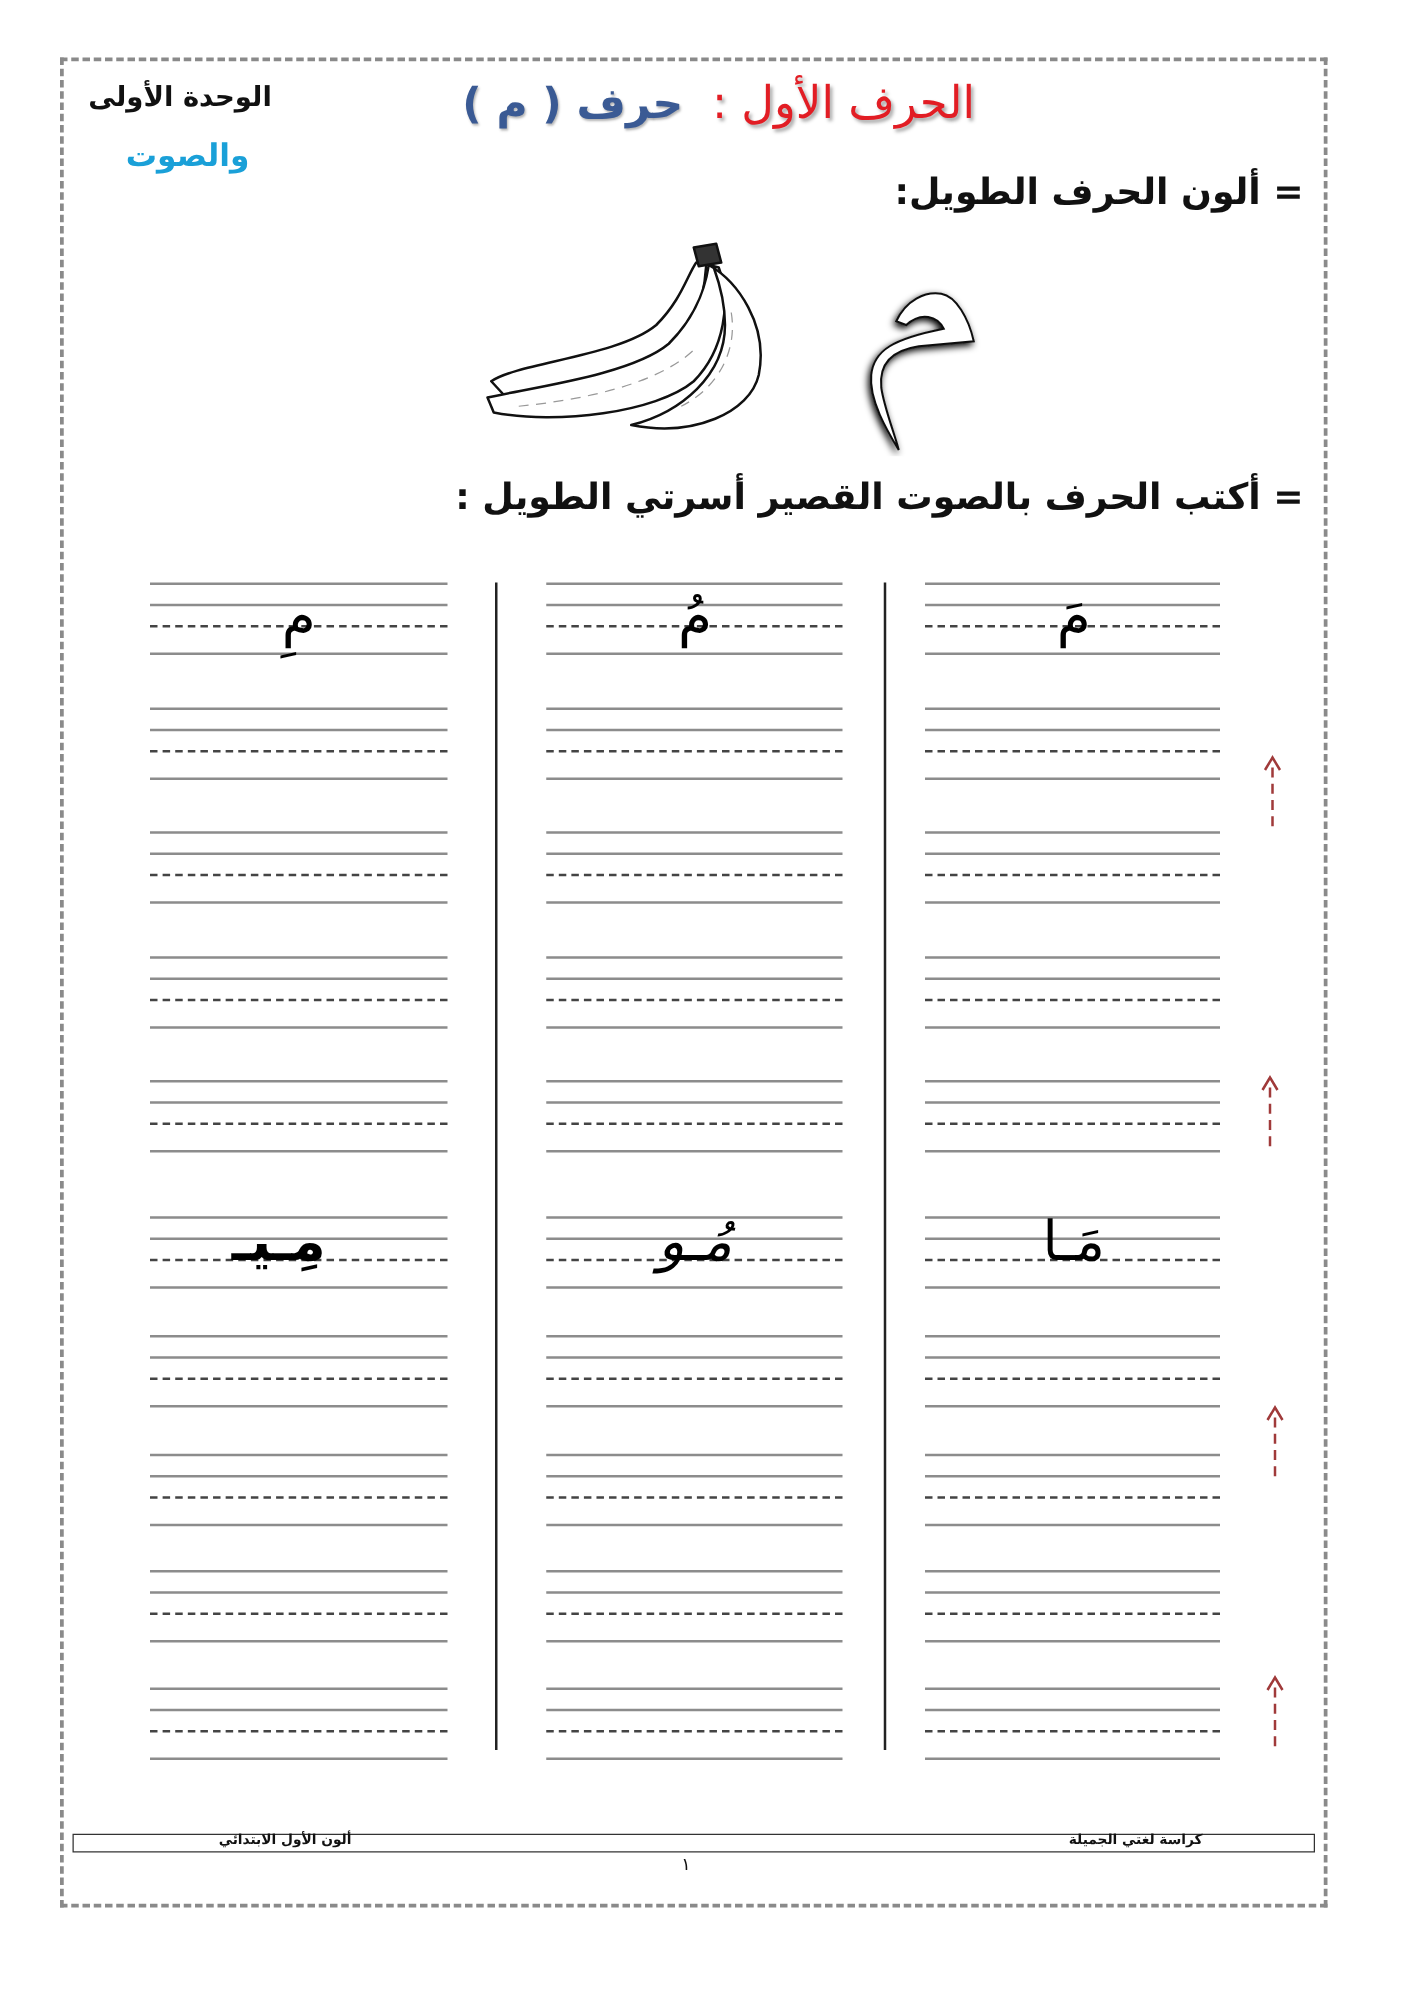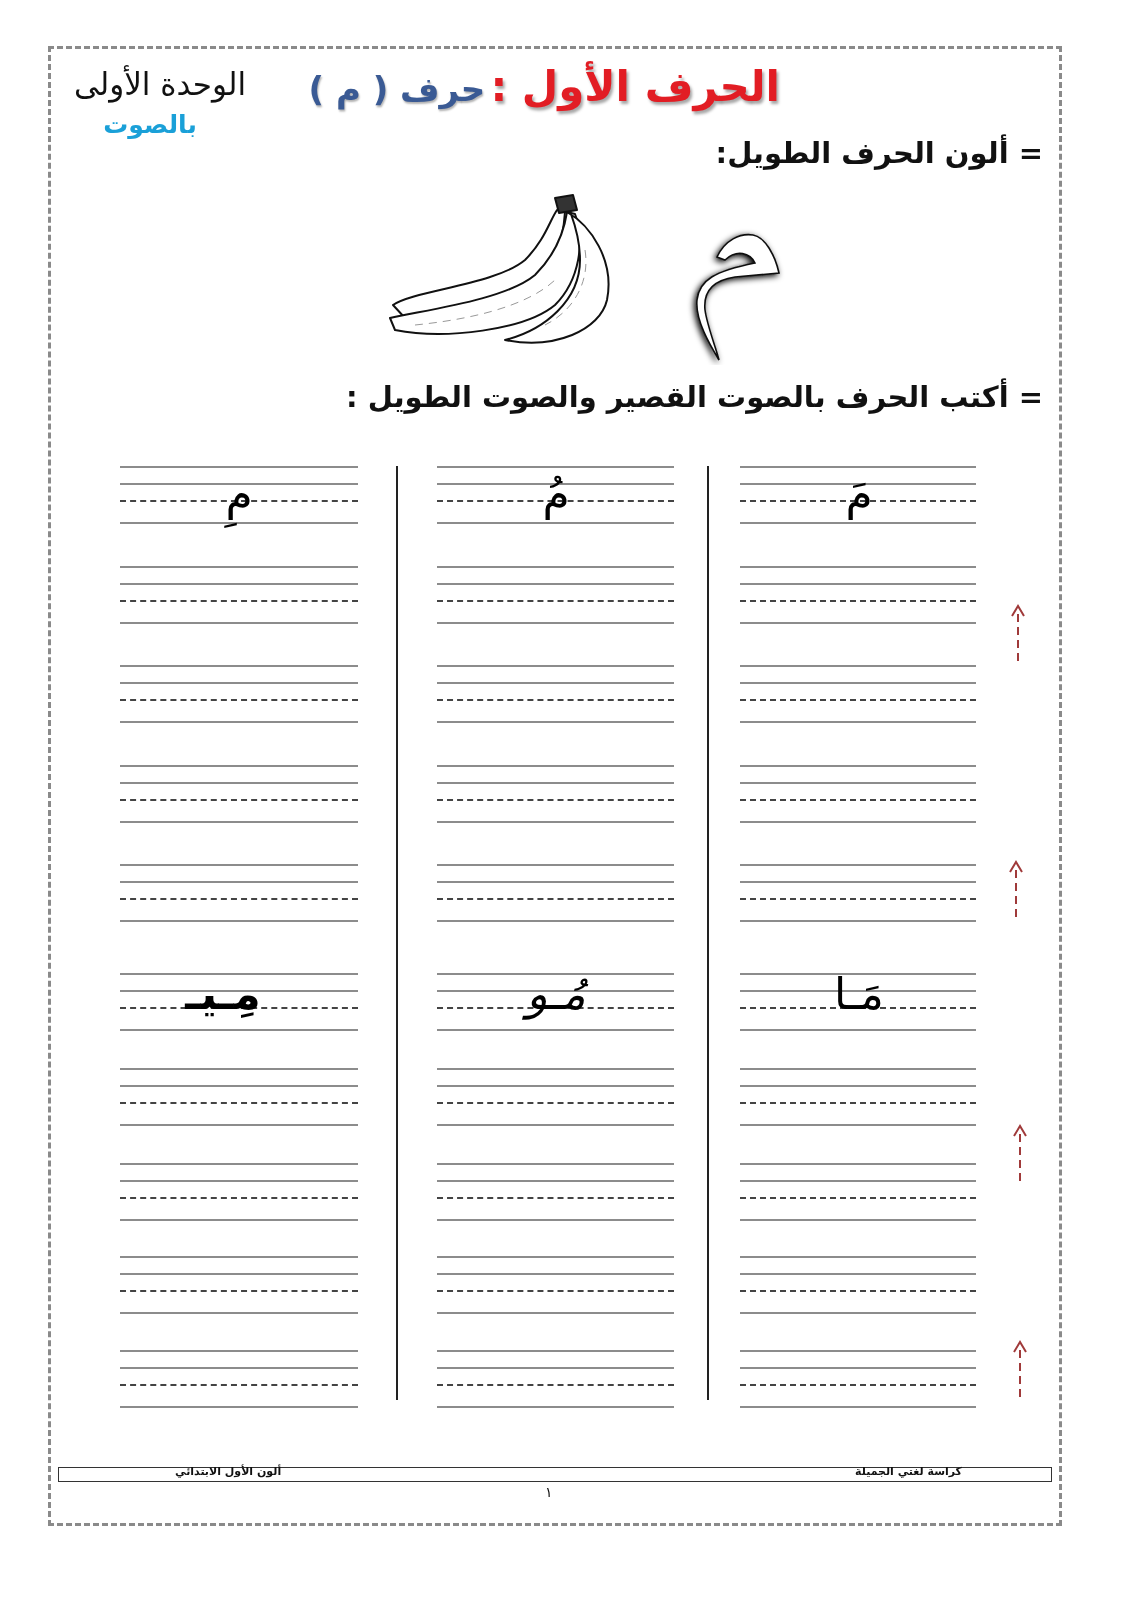--- a/index.html
+++ b/index.html
@@ -2,34 +2,35 @@
 <html><head>
 <meta charset="utf-8">
 <style>
   html, body { margin: 0; padding: 0; background: #ffffff; }
   body { width: 1131px; height: 1600px; position: relative; overflow: hidden; font-family: "DejaVu Sans", sans-serif; }
   .page-border {
     position: absolute; left: 48px; top: 46px; width: 1014px; height: 1480px;
     border: 3px dashed #8a8a8a; box-sizing: border-box;
   }
   .unit-title {
-    position: absolute; left: 70px; top: 66px; width: 180px; text-align: center;
-    direction: rtl; font-weight: normal; font-size: 31px; color: #111;
+    position: absolute; left: 54px; top: 66px; width: 180px; text-align: center;
+    direction: rtl; font-weight: bold; font-size: 22px; color: #111;
   }
   .unit-subtitle {
     position: absolute; left: 90px; top: 110px; width: 120px; text-align: center;
     direction: rtl; font-weight: bold; font-size: 25px; color: #1aa0d8;
   }
   .lesson-title {
     position: absolute; left: 370px; top: 62px; width: 410px; direction: rtl; white-space: nowrap;
     text-align: center;
   }
   .lesson-title .red {
-    font-weight: bold; font-size: 42px; color: #e21d24;
+    font-weight: normal; font-size: 36px; color: #e21d24;
     text-shadow: 2px 3px 3px rgba(0,0,0,0.35);
+    margin-left: 18px;
   }
   .lesson-title .blue {
     font-weight: bold; font-size: 34px; color: #3a5a94;
     text-shadow: 1px 2px 2px rgba(0,0,0,0.3);
     margin-left: 30px;
   }
   .instruction {
     position: absolute; direction: rtl; font-weight: bold; font-size: 29px; color: #111; white-space: nowrap;
   }
   .instr-1 { right: 88px; top: 136px; }
@@ -62,21 +63,21 @@
   .page-number {
     position: absolute; left: 545px; top: 1484px; font-size: 14px; color: #111;
   }
 </style>
 </head>
 <body>
 
 <div class="page-border"></div>
 
 <div class="unit-title">الوحدة الأولى</div>
-<div class="unit-subtitle">بالصوت</div>
+<div class="unit-subtitle">والصوت</div>
 
 <div class="lesson-title">
   <span class="red">الحرف الأول :</span>
   <span class="blue">حرف ( م )</span>
 </div>
 
 <div class="instruction instr-1">= ألون الحرف الطويل:</div>
 
 <svg class="banana" viewBox="0 0 235 160">
   <g fill="#fff" stroke="#111" stroke-width="2" stroke-linejoin="round">
@@ -98,21 +99,21 @@
       <feOffset dx="-2" dy="2" result="b"></feOffset>
       <feMerge>
           <feMergeNode in="b"></feMergeNode>
           <feMergeNode in="SourceGraphic"></feMergeNode>
         </feMerge>
     </filter>
   </defs>
   <path filter="url(#shadow)" fill="#fff" stroke="#111" stroke-width="1.6" d="M42 52 C 50 35, 65 28, 78 30 C 90 32, 100 50, 104 68 L 60 72 C 40 75, 28 85, 30 105 C 32 120, 40 140, 44 155 C 35 140, 20 115, 22 95 C 24 75, 40 66, 80 58 C 75 48, 62 44, 50 55 Z"></path>
 </svg>
 
-<div class="instruction instr-2">= أكتب الحرف بالصوت القصير والصوت الطويل :</div>
+<div class="instruction instr-2">= أكتب الحرف بالصوت القصير أسرتي الطويل :</div>
 
 <div class="col-divider" style="left:396px;"></div>
 <div class="col-divider" style="left:707px;"></div>
 
 <div>
   <div class="line-group" style="left:740px;top:466px;width:236px;">
       <div class="ln l1"></div>
       <div class="ln l2"></div>
       <div class="ln dash l3"></div>
       <div class="ln l4"></div>

